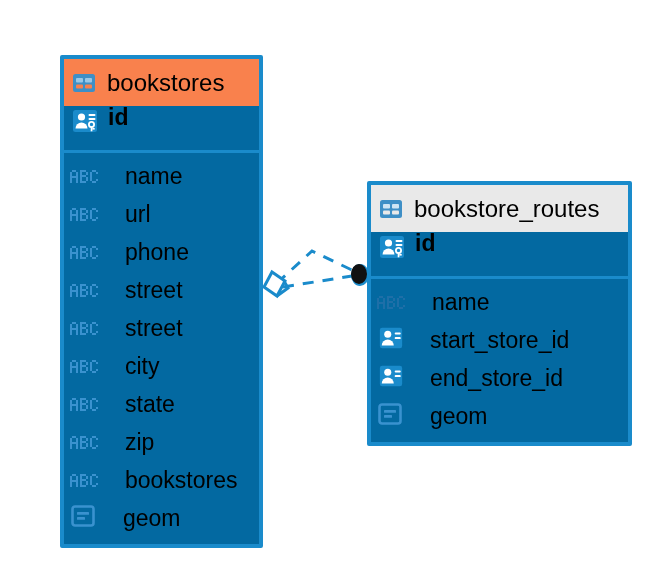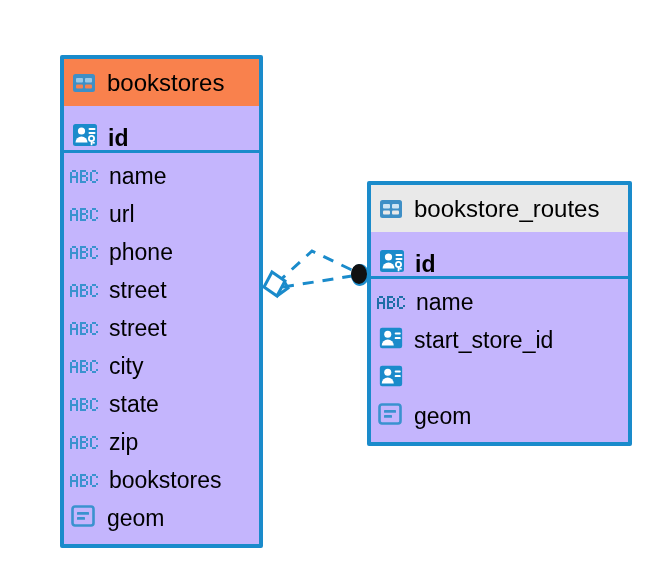--- a/index.html
+++ b/index.html
@@ -18,21 +18,21 @@
 
   .canvas {
     position: absolute;
     inset: 0;
   }
 
   
   .entity {
     position: absolute;
     box-sizing: border-box;
-    background: #c4b5fd;
+    background: #0369a1;
     border: 4px solid #1a8bcb;
     border-radius: 2px;
   }
 
   .entity-header {
     display: flex;
     align-items: center;
     box-sizing: border-box;
     height: 47px;
     padding: 0 6px;
@@ -43,42 +43,42 @@
 
   .entity-title {
     font-size: 24px;
     color: #000000;
     line-height: 1;
     white-space: nowrap;
   }
 
   .pk-row {
     display: flex;
-    align-items: flex-end;
+    align-items: flex-start;
     box-sizing: border-box;
     height: 47px;
     padding: 0 6px;
     gap: 8px;
     border-bottom: 3px solid #1a8bcb;
   }
   .pk-name {
     font-size: 23px;
     font-weight: bold;
     color: #000000;
     line-height: 1;
   }
 
   .fields {
     padding: 4px 6px 7px 6px;
   }
   .field-row {
     display: flex;
     align-items: center;
     height: 38px;
-    gap: 9px;
+    gap: 25px;
   }
   .field-name {
     font-size: 23px;
     color: #000000;
     line-height: 1;
     white-space: nowrap;
   }
 
   
   .icon {
@@ -460,20 +460,21 @@
       <div class="field-row">
         <span class="icon">
           <svg width="28" height="26" viewBox="0 0 30 28">
             <rect x="3" y="3" width="24" height="22" rx="2.5" fill="#1a8bcb"></rect>
             <circle cx="11.5" cy="10" r="3.8" fill="#ffffff"></circle>
             <path d="M 5 22 a 6.5 6.5 0 0 1 13 0 z" fill="#ffffff"></path>
             <rect x="19" y="8" width="6.5" height="2.2" rx="1" fill="#ffffff"></rect>
             <rect x="19" y="13" width="6.5" height="2.2" rx="1" fill="#ffffff"></rect>
           </svg>
         </span>
+        <span class="field-name">end_store_id</span>
       </div>
 
       <div class="field-row">
         <span class="icon">
           <svg width="28" height="26" viewBox="0 0 28 26">
             <rect x="2.5" y="3.5" width="21" height="19" rx="2.5" fill="none" stroke="#3a92cf" stroke-width="2.6"></rect>
             <rect x="7" y="9" width="12" height="2.8" rx="0.6" fill="#3a92cf"></rect>
             <rect x="7" y="14" width="8" height="2.8" rx="0.6" fill="#3a92cf"></rect>
           </svg>
         </span>

